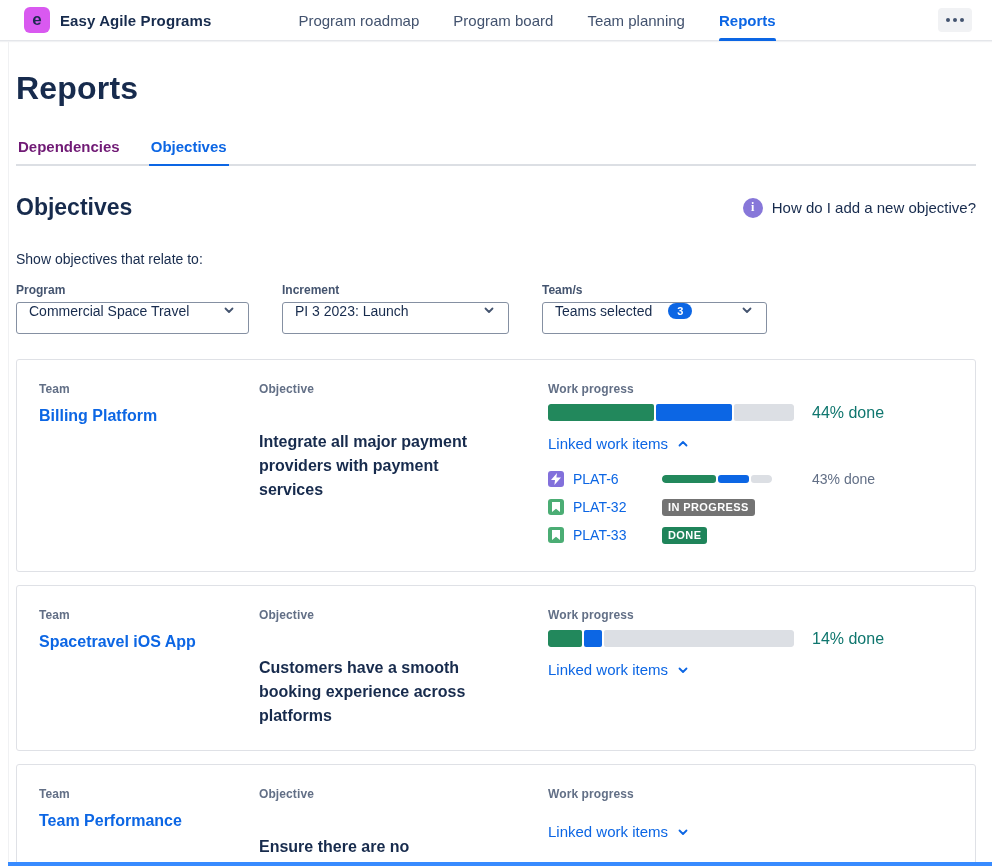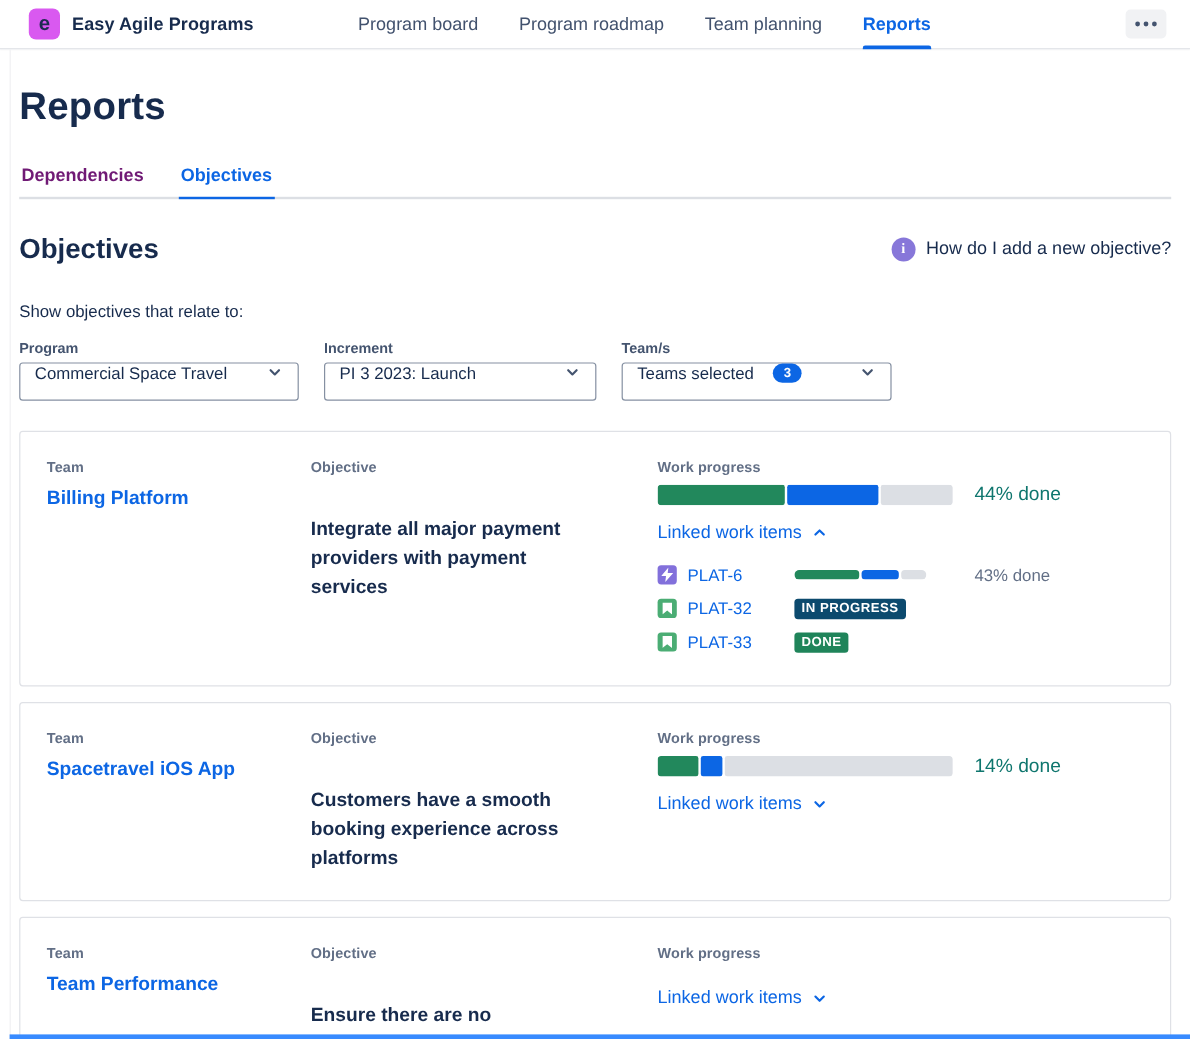--- a/index.html
+++ b/index.html
@@ -26,21 +26,21 @@
   .tab.active::after { content:""; position:absolute; left:0; right:0; bottom:-2px; height:2px; background:#0C66E4; }
 
   .section-head { display:flex; align-items:center; margin-top:28px; }
   h2.section-title { font-size:23px; font-weight:700; color:#172B4D; }
   .help { margin-left:auto; display:flex; align-items:center; gap:9px; cursor:pointer; }
   .info-icon { width:20px; height:20px; border-radius:50%; background:#8777D9; color:#fff; font-size:12px; font-weight:700; display:flex; align-items:center; justify-content:center; font-family:"Liberation Serif", serif; }
   .help-text { font-size:15px; font-weight:500; color:#172B4D; }
 
   .filter-intro { font-size:14px; margin-top:30px; }
 
-  .filters { display:flex; margin-top:16px; gap:21px; }
+  .filters { display:flex; margin-top:16px; gap:33px; }
   .filter { display:flex; flex-direction:column; }
   .filter-label { font-size:12px; font-weight:700; color:#44546F; margin-bottom:5px; }
   .select { height:32px; border:1px solid #8590A2; border-radius:3px; background:#fff; display:flex; align-items:flex-start; padding:0 12px; font-size:14px; color:#172B4D; cursor:pointer; }
   .select.w1 { width:233px; } .select.w2 { width:227px; } .select.w3 { width:225px; }
   .select .chev { margin-left:auto; }
   .count-badge { background:#0C66E4; color:#fff; font-size:11px; font-weight:700; border-radius:10px; min-width:24px; height:16px; display:inline-flex; align-items:center; justify-content:center; padding:0 7px; margin-left:16px; }
 
   
   .cards { margin-top:25px; }
   .card { border:1px solid #DFE1E6; border-radius:3px; background:#fff; padding:22px; margin-bottom:13px; display:grid; grid-template-columns:220px 289px 1fr; }
@@ -73,22 +73,22 @@
 
   .chev svg { display:block; }
 </style>
 </head>
 <body>
 
 <header class="topnav">
   <div class="logo" style="background: rgb(217, 89, 240);">e</div>
   <div class="app-name">Easy Agile Programs</div>
   <nav class="nav-items">
+    <div class="nav-item">Program roadmap</div>
     <div class="nav-item">Program board</div>
-    <div class="nav-item">Program roadmap</div>
     <div class="nav-item">Team planning</div>
     <div class="nav-item active">Reports</div>
   </nav>
   <div class="more-btn">
     <i></i>
       <i></i>
       <i></i>
   </div>
 </header>
 
@@ -196,21 +196,21 @@
           </div>
           <div class="item-row">
             <div class="item-left">
               <span class="type-icon" style="background: rgb(75, 173, 116);">
                 <svg width="8" height="10" viewBox="0 0 8 10">
                     <path d="M0 0 H8 V10 L4 6.8 L0 10 Z" fill="#fff"></path>
                   </svg>
               </span>
               <span class="item-key">PLAT-32</span>
             </div>
-            <span class="status-badge" style="background: #0c4a6e;">IN PROGRESS</span>
+            <span class="status-badge" style="background: #737373;">IN PROGRESS</span>
           </div>
           <div class="item-row">
             <div class="item-left">
               <span class="type-icon" style="background: rgb(75, 173, 116);">
                 <svg width="8" height="10" viewBox="0 0 8 10">
                     <path d="M0 0 H8 V10 L4 6.8 L0 10 Z" fill="#fff"></path>
                   </svg>
               </span>
               <span class="item-key">PLAT-33</span>
             </div>

